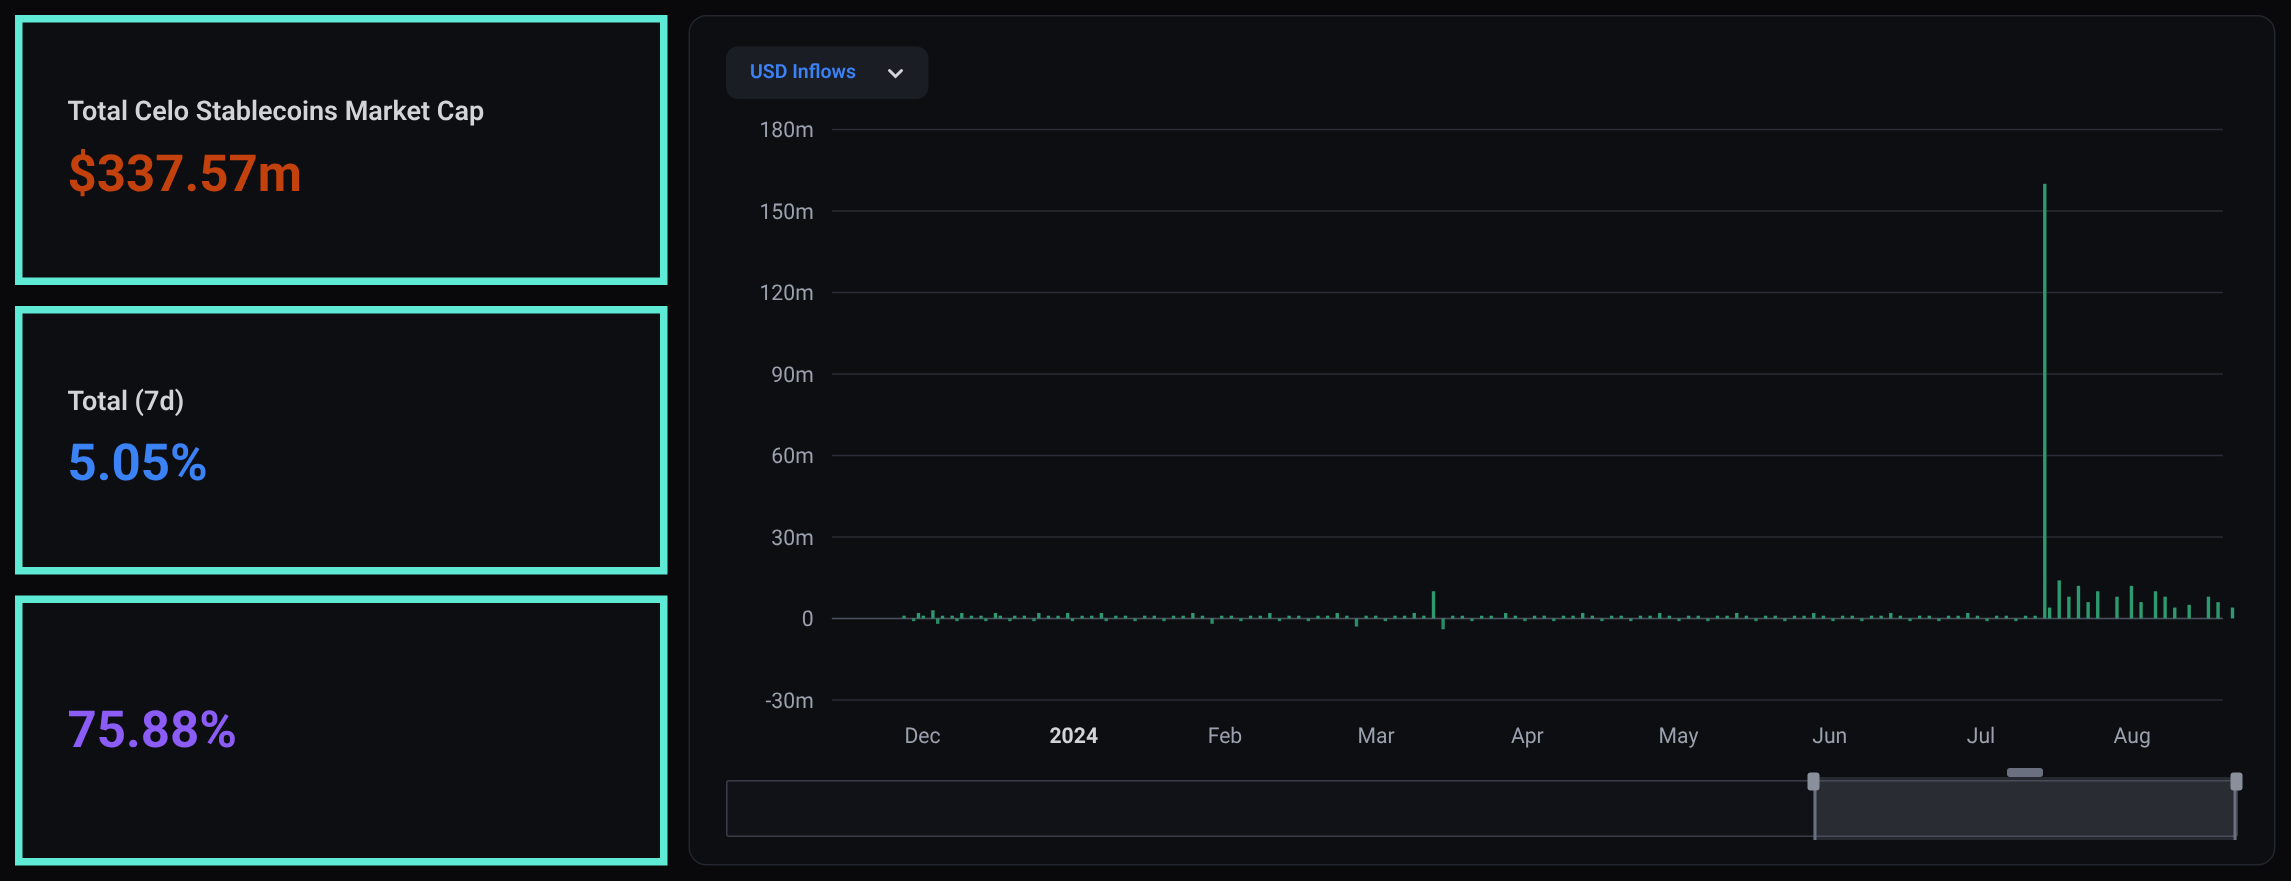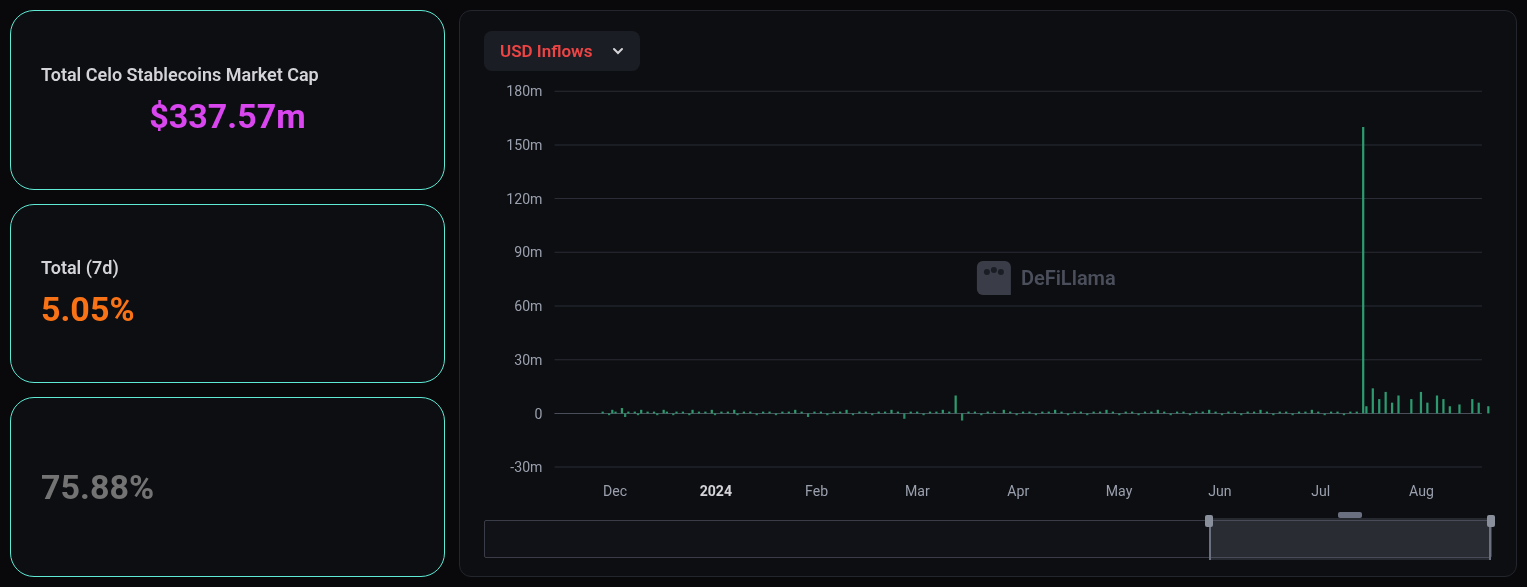--- a/index.html
+++ b/index.html
@@ -14,59 +14,59 @@
     gap: 14px;
   }
   .left-col {
     width: 435px;
     display: flex;
     flex-direction: column;
     gap: 14px;
   }
   .card {
     background: #0d0e12;
-    border: 1px solid #5eead4;
-    border-radius: 24px;
+    border: 5px solid #5eead4;
+    border-radius: 0;
     padding: 28px 30px;
     flex: 1;
     display: flex;
     flex-direction: column;
     justify-content: center;
   }
   .card-label {
     font-size: 18px;
     font-weight: 600;
     color: #d4d4d8;
     margin-bottom: 12px;
   }
   .card-value { font-size: 34px; font-weight: 700; line-height: 1.15; }
-  .v-blue  { color: #d946ef; text-align: center; }
-  .v-pink  { color: #f97316; }
-  .v-teal  { color: #737373; }
+  .v-blue  { color: #c2410c; }
+  .v-pink  { color: #3b82f6; }
+  .v-teal  { color: #8b5cf6; }
 
   .chart-panel {
     flex: 1;
     background: #0d0e12;
     border: 1px solid #24262d;
     border-radius: 12px;
     padding: 20px 24px 18px 24px;
     display: flex;
     flex-direction: column;
     position: relative;
   }
   .dropdown {
     display: inline-flex;
     align-items: center;
     gap: 20px;
     background: #1b1d25;
     border-radius: 8px;
     padding: 10px 16px;
-    font-size: 17px;
+    font-size: 13px;
     font-weight: 650;
-    color: #ef4444;
+    color: #3b82f6;
     cursor: pointer;
     width: max-content;
   }
   .chev { width: 12px; height: 12px; }
 
   .plot-wrap { position: relative; flex: 1; margin-top: 10px; }
   .plot {
     position: absolute; inset: 0;
     width: 100%; height: 100%;
   }
@@ -140,24 +140,20 @@
 
 <div class="chart-panel">
   <div class="dropdown">
     <span>USD Inflows</span>
     <svg class="chev" viewBox="0 0 12 12">
       <path d="M2 4 L6 8 L10 4" stroke="#d4d4d8" stroke-width="2" fill="none" stroke-linecap="round"></path>
     </svg>
   </div>
 
   <div class="plot-wrap">
-    <div class="watermark">
-      <div class="wm-logo"></div>
-      <span>DeFiLlama</span>
-    </div>
     <svg class="plot" id="plot-svg" viewBox="0 0 1000 420" preserveAspectRatio="none">
         <g class="grid">
           <line x1="70" x2="990" y1="378" y2="378"></line>
           <line x1="70" x2="990" y1="325.42857142857144" y2="325.42857142857144"></line>
           <line x1="70" x2="990" y1="272.8571428571429" y2="272.8571428571429"></line>
           <line x1="70" x2="990" y1="220.28571428571428" y2="220.28571428571428"></line>
           <line x1="70" x2="990" y1="167.71428571428572" y2="167.71428571428572"></line>
           <line x1="70" x2="990" y1="115.14285714285714" y2="115.14285714285714"></line>
           <line x1="70" x2="990" y1="62.57142857142859" y2="62.57142857142859"></line>
           <line x1="70" x2="990" y1="10" y2="10"></line>

